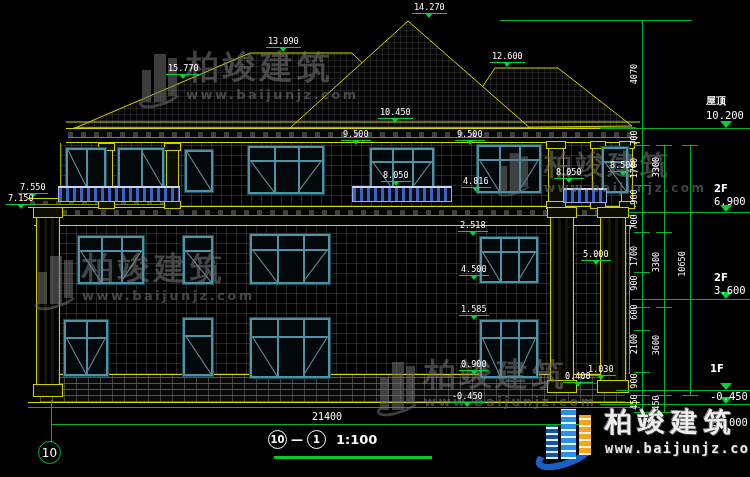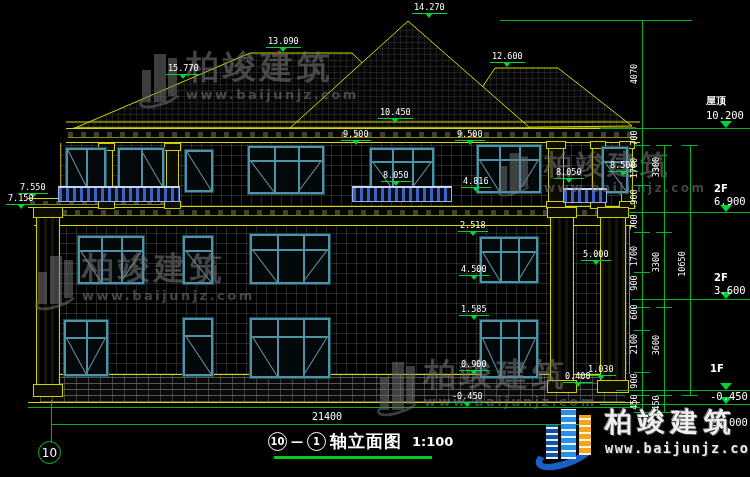--- a/index.html
+++ b/index.html
@@ -130,21 +130,20 @@
     </div>
 
   <div class="plinth" style="left:40px;top:374px;width:585px;height:28px;z-index:6;"></div>
   <div class="yline" style="left:28px;top:402px;width:612px;height:1px;z-index:12;"></div>
   <div class="gline" style="left:28px;top:407px;width:612px;height:1px;z-index:12;"></div>
 
   <div id="titleblock">
     <span class="tb-bubble">10</span>
     <span class="tb-dash">—</span>
     <span class="tb-bubble">1</span>
-    <span class="tb-title">轴立面图</span>
     <span class="tb-scale">1:100</span>
   </div>
   <div id="title-underline"></div>
 
   <div class="bubble" style="left:38px;top:441px;">10</div>
 
   <div class="dimtext" style="left:312px;top:411px;">21400</div>
 
   <div class="wm" style="left:142px;top:50px;">
     <div class="wmicon">

